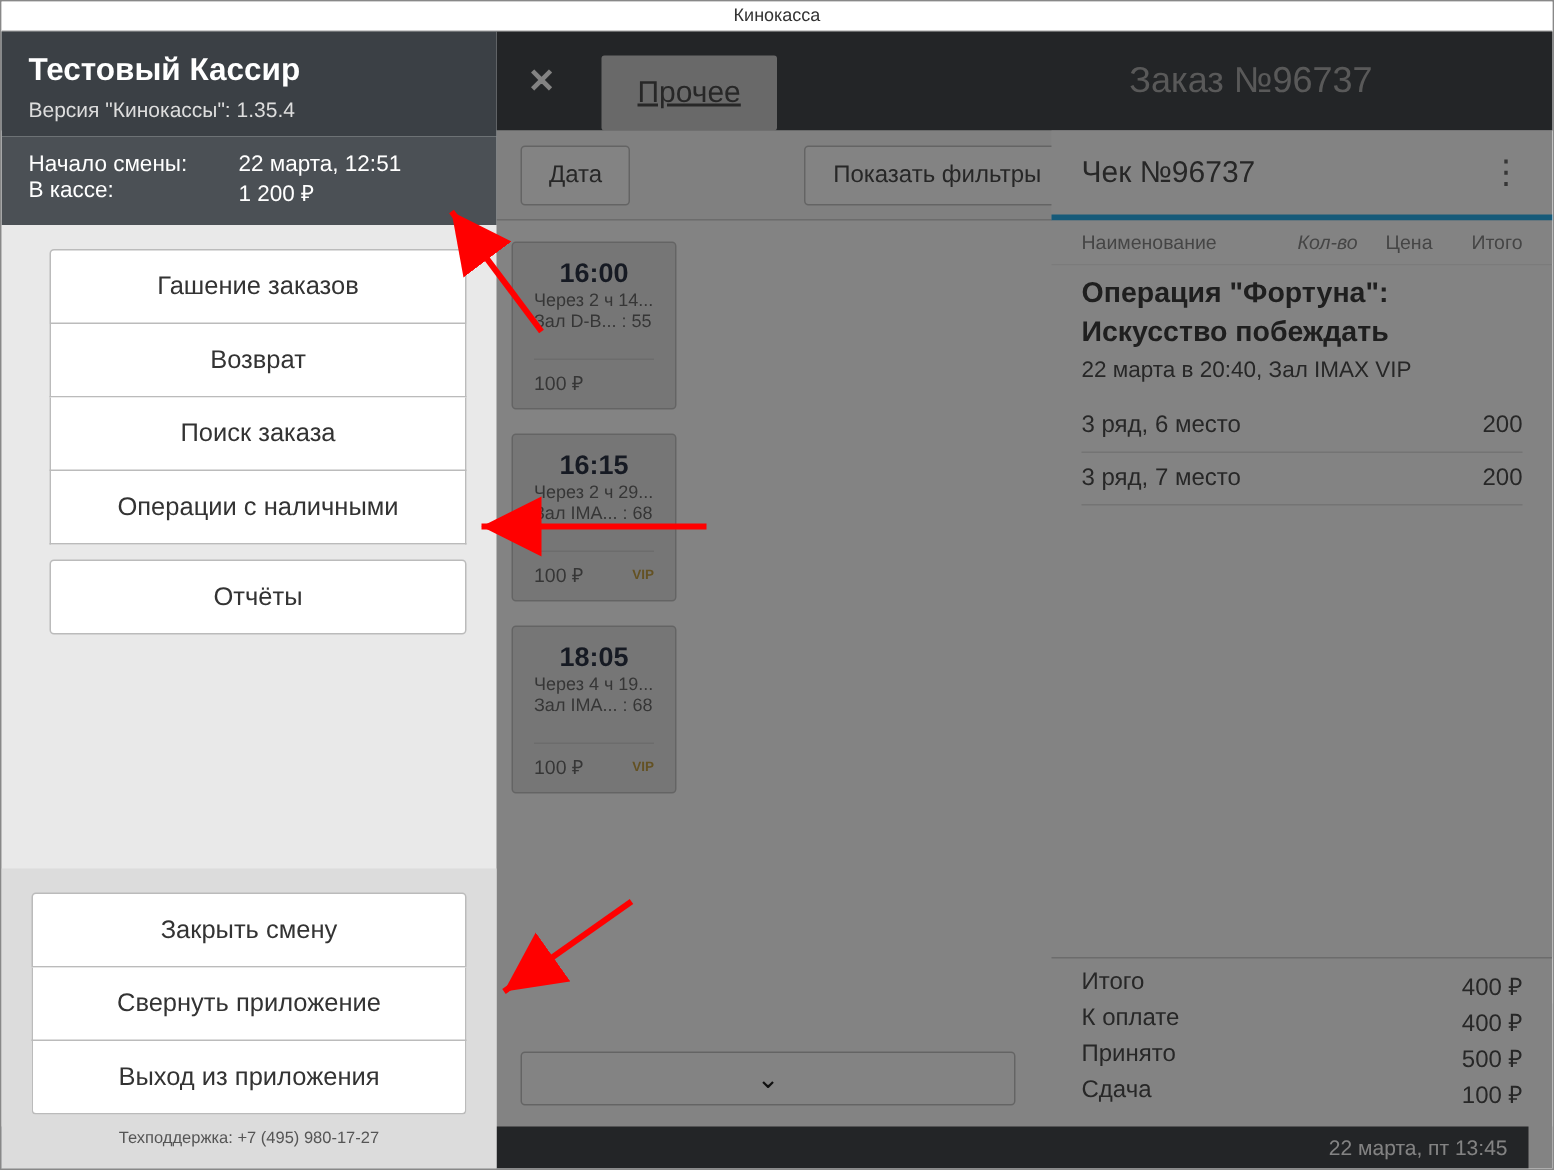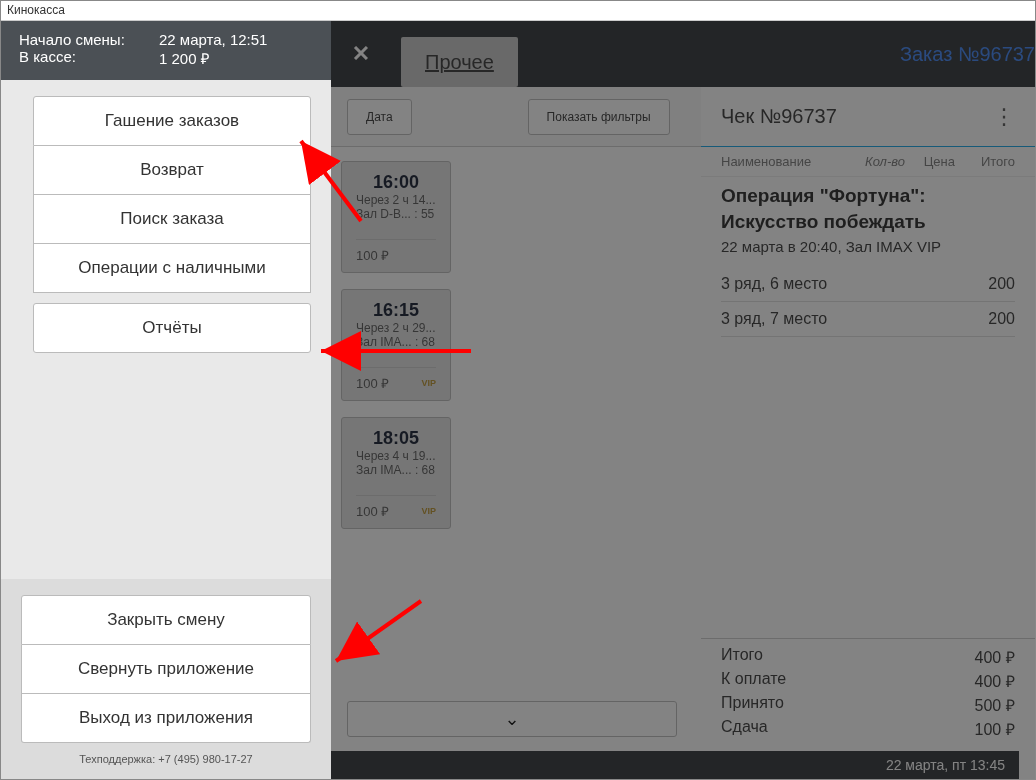--- a/index.html
+++ b/index.html
@@ -1,32 +1,32 @@
 <!DOCTYPE html>
 <html><head>
 <meta charset="utf-8">
 <style>
   * { box-sizing: border-box; margin: 0; padding: 0; font-family: Arial, Helvetica, sans-serif; }
   body { width: 1036px; height: 780px; background: #fff; position: relative; overflow: hidden; border: 1px solid #888; }
-  .titlebar { height: 20px; background: #fff; font-size: 12px; padding: 2px 6px; color: #333; border-bottom: 1px solid #ccc; }
+  .titlebar { height: 20px; background: #fff; font-size: 12px; padding: 2px 6px; color: #333; border-bottom: 1px solid #ccc; text-align: center; }
   .app { position: relative; width: 100%; height: calc(100% - 20px); }
 
   
   .dim { position: absolute; inset: 0; background: rgba(30,30,30,0.55); z-index: 5; }
 
   
   .header-bar { position: absolute; top: 0; left: 0; right: 0; height: 66px; background: #2b2f33; display: flex; align-items: center; }
   .close-btn { margin-left: 340px; width: 40px; height: 40px; color: #fff; font-size: 22px; font-weight: bold; display: flex; align-items: center; justify-content: center; }
   .tab-other { margin-left: 20px; background: #c6c6c6; color: #333; height: 50px; padding: 0 24px; display: flex; align-items: center; font-size: 20px; border-radius: 2px; position: relative; top: 8px; text-decoration: underline;}
-  .order-title { margin-left: auto; color: #3b82f6; font-size: 20px; }
+  .order-title { margin-left: auto; margin-right: 120px; color: #a3a3a3; font-size: 24px; }
 
   .filter-row { position: absolute; top: 66px; left: 0; right: 0; height: 60px; background: #f8f8f8; display: flex; align-items: center; gap: 16px; padding-left: 346px; border-bottom: 1px solid #ccc; }
-  .filter-btn { background: #fff; border: 1px solid #bbb; border-radius: 3px; padding: 10px 18px; font-size: 12px; color: #333; }
-
-  .check-header { position: absolute; top: 66px; left: 700px; right: 0; height: 60px; background: #fff; display: flex; align-items: center; padding: 0 20px; font-size: 20px; color: #333; justify-content: space-between; border-bottom: 1px solid #0ea5e9; }
+  .filter-btn { background: #fff; border: 1px solid #bbb; border-radius: 3px; padding: 10px 18px; font-size: 16px; color: #333; }
+
+  .check-header { position: absolute; top: 66px; left: 700px; right: 0; height: 60px; background: #fff; display: flex; align-items: center; padding: 0 20px; font-size: 20px; color: #333; justify-content: space-between; border-bottom: 4px solid #0ea5e9; }
   .kebab { font-size: 22px; color: #555; }
 
   .check-table-head { position: absolute; top: 126px; left: 700px; right: 0; height: 30px; display: flex; align-items: center; padding: 0 20px; font-size: 13px; color: #777; background: #fff; border-bottom: 1px solid #eee; }
   .col-name { flex: 1; }
   .col-qty { width: 60px; text-align: right; font-style: italic; }
   .col-price { width: 50px; text-align: right; }
   .col-total { width: 60px; text-align: right; }
 
   .check-body { position: absolute; top: 156px; left: 700px; right: 0; bottom: 110px; background: #fff; padding: 6px 20px; }
   .film-title { font-size: 19px; font-weight: bold; color: #222; line-height: 1.35; }
@@ -162,20 +162,24 @@
     <span>⌄</span>
   </div>
 
   <div class="status-bar">
     <span>22 марта, пт  13:45</span>
   </div>
 
   <div class="dim"></div>
 
   <div class="side-panel">
+    <div class="sp-head">
+      <div class="sp-title">Тестовый Кассир</div>
+      <div class="sp-ver">Версия "Кинокассы": 1.35.4</div>
+    </div>
     <div class="sp-info">
       <div class="sp-info-row">
         <div class="sp-info-label">Начало смены:</div>
         <div>22 марта, 12:51</div>
       </div>
       <div class="sp-info-row">
         <div class="sp-info-label">В кассе:</div>
         <div>1 200 ₽</div>
       </div>
     </div>

